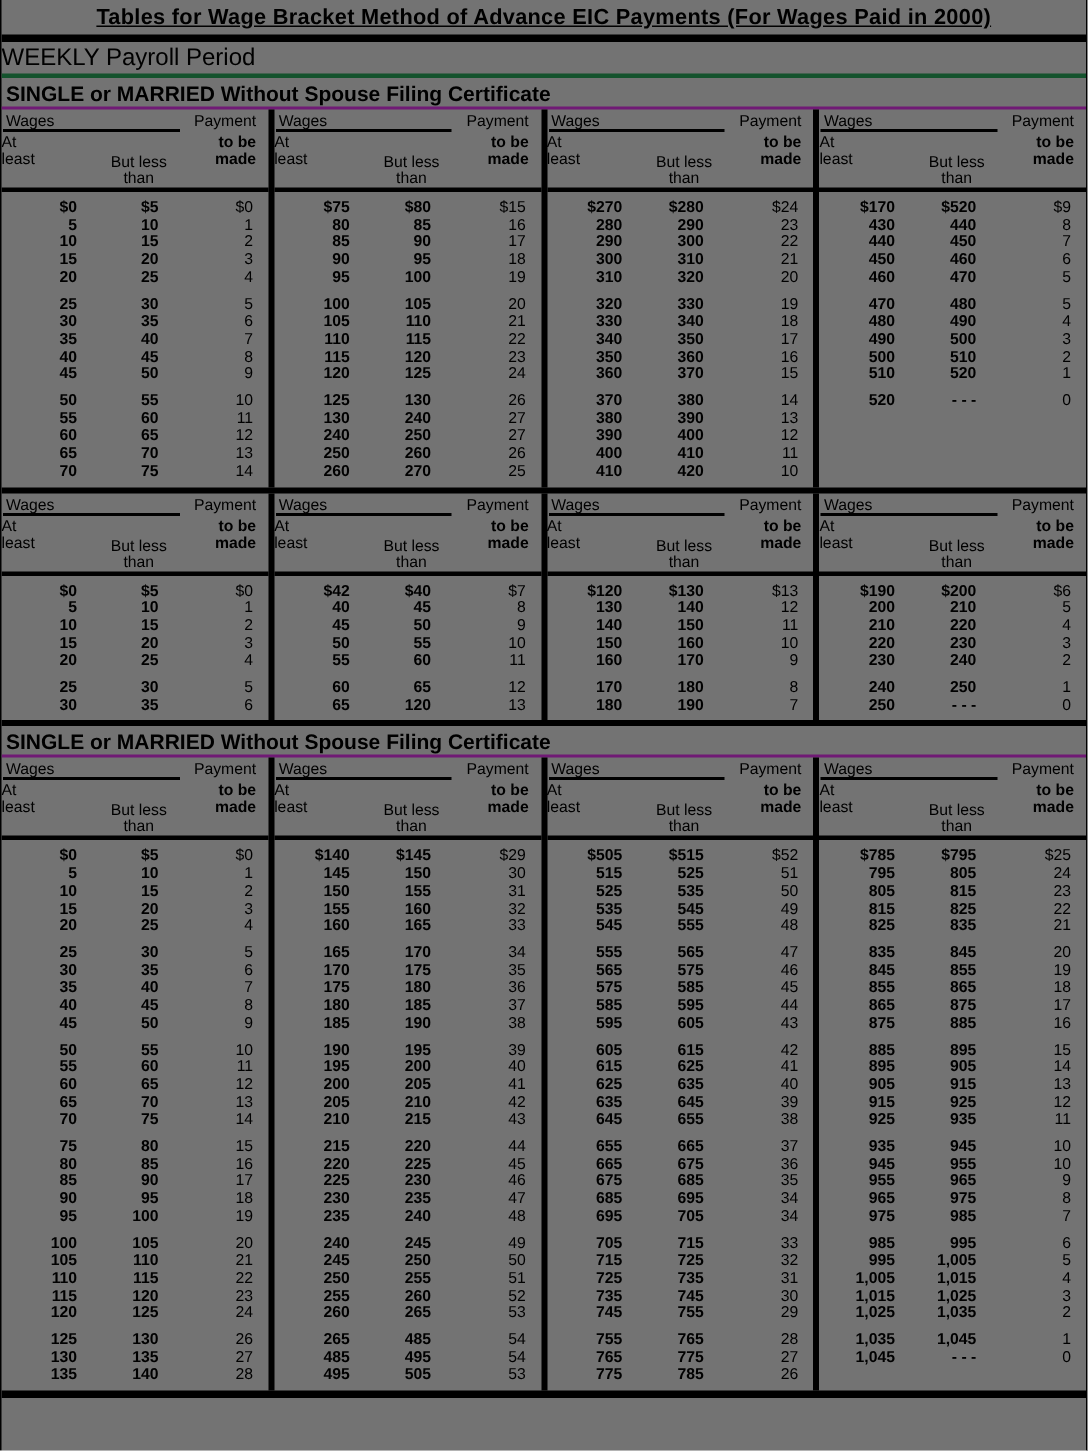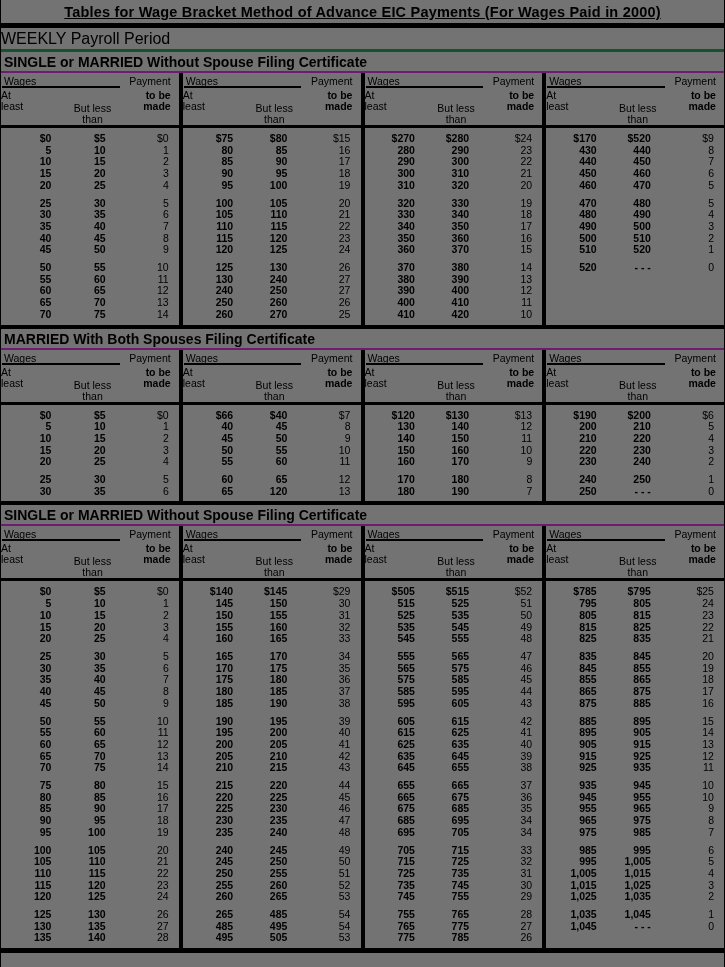--- a/index.html
+++ b/index.html
@@ -432,21 +432,20 @@
             <div class="row">
               <span class="c c0">520</span>
               <span class="c c1">- - -</span>
               <span class="c c2">0</span>
             </div>
           </div>
         </div>
       </div>
     </div>
 
-  <div class="cert-band">MARRIED With Both Spouses Filing Certificate</div>
 
   <div class="tbl">
       <div class="colgroup">
         <div class="ghead">
           <div class="gh-wages">Wages</div>
           <div class="gh-pay1">Payment</div>
           <div class="gh-at">At<br>least</div>
           <div class="gh-but">But less<br>than</div>
           <div class="gh-pay2">to be<br>made</div>
         </div>
@@ -496,21 +495,21 @@
         <div class="ghead">
           <div class="gh-wages">Wages</div>
           <div class="gh-pay1">Payment</div>
           <div class="gh-at">At<br>least</div>
           <div class="gh-but">But less<br>than</div>
           <div class="gh-pay2">to be<br>made</div>
         </div>
         <div class="colbody">
           <div class="rowgroup">
             <div class="row">
-              <span class="c c0">$66</span>
+              <span class="c c0">$42</span>
               <span class="c c1">$40</span>
               <span class="c c2">$7</span>
             </div>
             <div class="row">
               <span class="c c0">40</span>
               <span class="c c1">45</span>
               <span class="c c2">8</span>
             </div>
             <div class="row">
               <span class="c c0">45</span>

